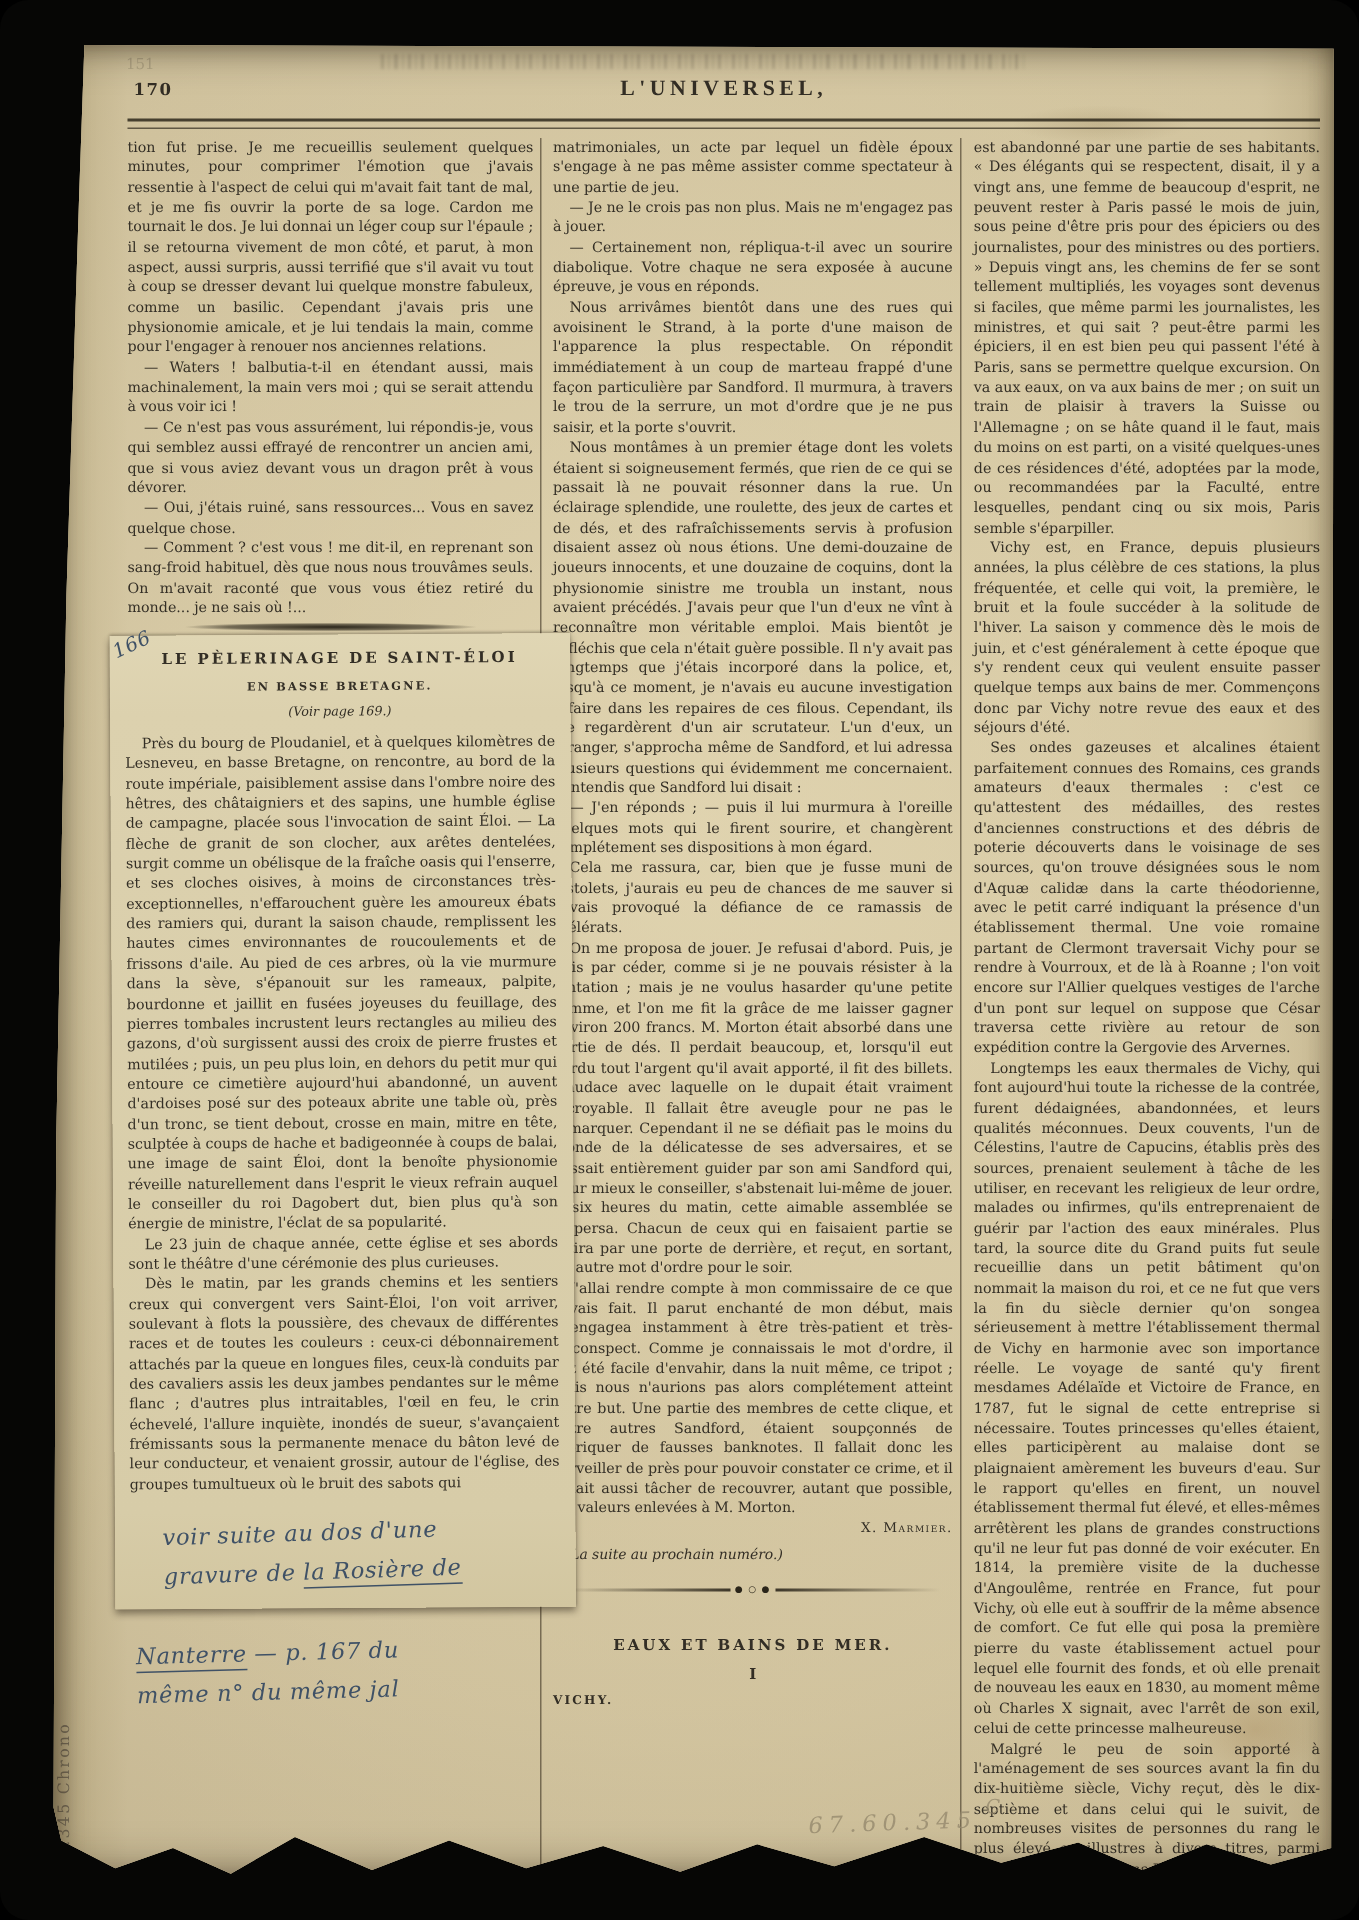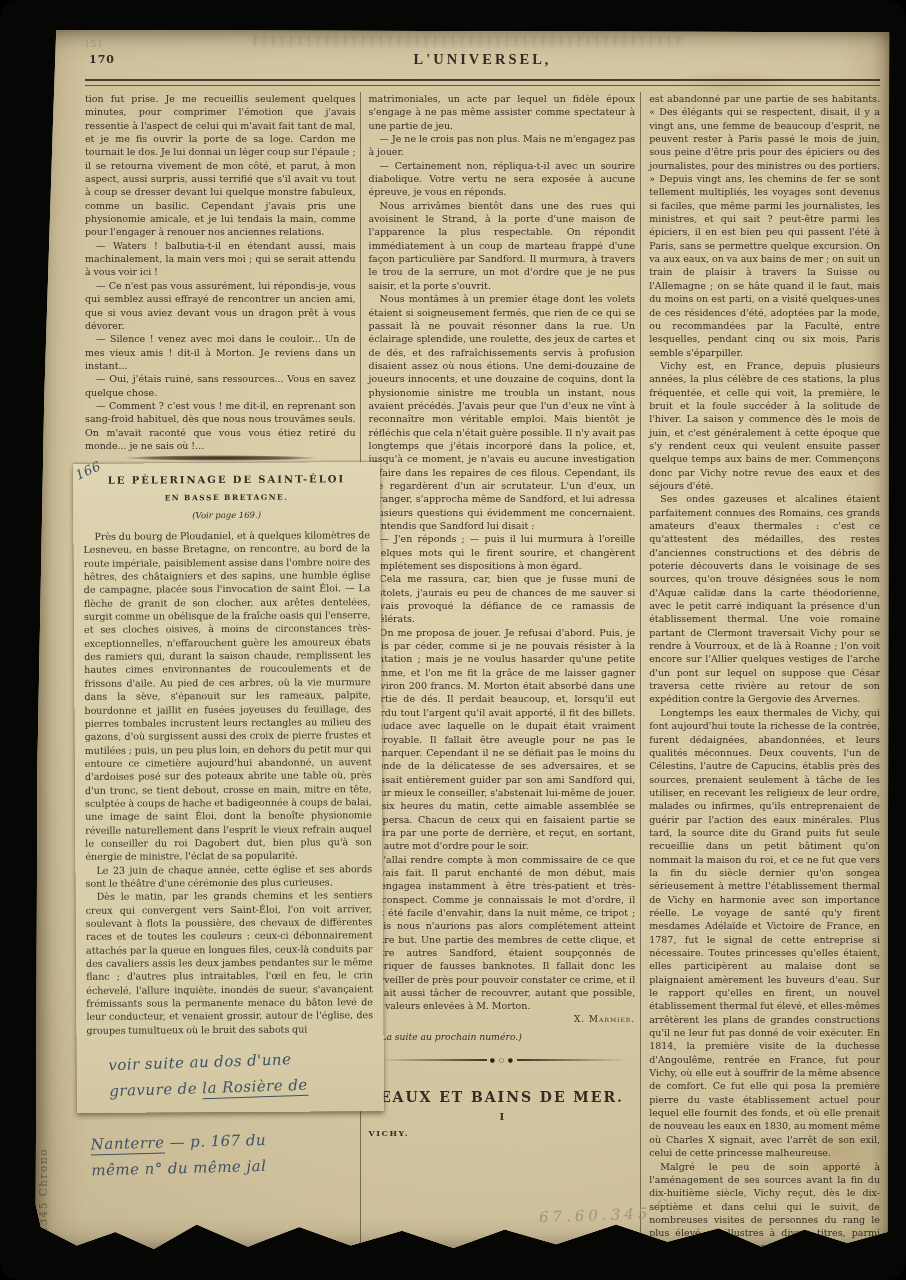--- a/index.html
+++ b/index.html
@@ -63,21 +63,21 @@
   .margin-vertical{position:absolute;left:3px;top:1028px;height:210px;writing-mode:vertical-rl;
     transform:rotate(180deg);font-size:10.5px;letter-spacing:1.5px;color:#6a6151;opacity:.85;}
   
   .signature{text-align:right;margin:2px 38px 0 0;font-size:9px;letter-spacing:1px;font-variant:small-caps;text-indent:0 !important;}
   .continuation{font-style:italic;font-size:9.3px;margin-top:4px !important;text-indent:8px !important;}
   .ornament{display:flex;align-items:center;margin:10px 8px 8px 8px;}
   .orn-line{flex:1;height:2px;background:linear-gradient(90deg,transparent,rgba(35,30,20,.85) 30%,rgba(35,30,20,.85) 70%,transparent);}
   .orn-line.l{background:linear-gradient(90deg,transparent,rgba(35,30,20,.85));}
   .orn-line.r{background:linear-gradient(90deg,rgba(35,30,20,.85),transparent);}
   .orn-glyphs{font-size:6px;padding:0 3px;letter-spacing:1px;color:#2a2519;}
-  .sec-title{margin:24px 0 0 0;text-align:center;font-size:14px;font-weight:bold;letter-spacing:2px;}
+  .sec-title{margin:24px 0 0 0;text-align:center;font-size:10px;font-weight:bold;letter-spacing:2px;}
   .sec-part{margin:6px 0 0 0;text-align:center;font-size:10px;font-weight:bold;}
   .sec-sub{margin:4px 0 7px 0;font-size:8px;font-weight:bold;letter-spacing:1.5px;}
 </style>
 </head>
 <body>
 
 <div class="scene">
   <div class="paper">
     <div class="stain stain1"></div>
     <div class="stain stain2"></div>
@@ -90,21 +90,20 @@
         <h1 class="masthead">L'UNIVERSEL,</h1>
       </div>
       <div class="header-rule"></div>
 
       <div class="columns">
 
         <section class="col col1">
           <p class="cont">tion fut prise. Je me recueillis seulement quelques minutes, pour comprimer l'émotion que j'avais ressentie à l'aspect de celui qui m'avait fait tant de mal, et je me fis ouvrir la porte de sa loge. Cardon me tournait le dos. Je lui donnai un léger coup sur l'épaule ; il se retourna vivement de mon côté, et parut, à mon aspect, aussi surpris, aussi terrifié que s'il avait vu tout à coup se dresser devant lui quelque monstre fabuleux, comme un basilic. Cependant j'avais pris une physionomie amicale, et je lui tendais la main, comme pour l'engager à renouer nos anciennes relations.</p>
           <p>— Waters ! balbutia-t-il en étendant aussi, mais machinalement, la main vers moi ; qui se serait attendu à vous voir ici !</p>
           <p>— Ce n'est pas vous assurément, lui répondis-je, vous qui semblez aussi effrayé de rencontrer un ancien ami, que si vous aviez devant vous un dragon prêt à vous dévorer.</p>
-          <p>— Silence ! venez avec moi dans le couloir... Un de mes vieux amis ! dit-il à Morton. Je reviens dans un instant...</p>
           <p>— Oui, j'étais ruiné, sans ressources... Vous en savez quelque chose.</p>
           <p>— Comment ? c'est vous ! me dit-il, en reprenant son sang-froid habituel, dès que nous nous trouvâmes seuls. On m'avait raconté que vous vous étiez retiré du monde... je ne sais où !...</p>
           <div class="end-rule"></div>
 
           <div class="clipping">
             <span class="clip-num hand">166</span>
             <h2 class="clip-title">LE PÈLERINAGE DE SAINT-ÉLOI</h2>
             <h3 class="clip-sub">EN BASSE BRETAGNE.</h3>
             <div class="clip-ref">(Voir page 169.)</div>
             <p>Près du bourg de Ploudaniel, et à quelques kilomètres de Lesneveu, en basse Bretagne, on rencontre, au bord de la route impériale, paisiblement assise dans l'ombre noire des hêtres, des châtaigniers et des sapins, une humble église de campagne, placée sous l'invocation de saint Éloi. — La flèche de granit de son clocher, aux arêtes dentelées, surgit comme un obélisque de la fraîche oasis qui l'enserre, et ses cloches oisives, à moins de circonstances très-exceptionnelles, n'effarouchent guère les amoureux ébats des ramiers qui, durant la saison chaude, remplissent les hautes cimes environnantes de roucoulements et de frissons d'aile. Au pied de ces arbres, où la vie murmure dans la sève, s'épanouit sur les rameaux, palpite, bourdonne et jaillit en fusées joyeuses du feuillage, des pierres tombales incrustent leurs rectangles au milieu des gazons, d'où surgissent aussi des croix de pierre frustes et mutilées ; puis, un peu plus loin, en dehors du petit mur qui entoure ce cimetière aujourd'hui abandonné, un auvent d'ardoises posé sur des poteaux abrite une table où, près d'un tronc, se tient debout, crosse en main, mitre en tête, sculptée à coups de hache et badigeonnée à coups de balai, une image de saint Éloi, dont la benoîte physionomie réveille naturellement dans l'esprit le vieux refrain auquel le conseiller du roi Dagobert dut, bien plus qu'à son énergie de ministre, l'éclat de sa popularité.</p>
@@ -118,21 +117,21 @@
 
           <div class="hand ink-note note-on-page">
             <div><span class="u">Nanterre</span><span> — p. 167 du</span></div>
             <div><span>même n° du même jal</span></div>
           </div>
         </section>
 
         <section class="col col2">
           <p class="cont">matrimoniales, un acte par lequel un fidèle époux s'engage à ne pas même assister comme spectateur à une partie de jeu.</p>
           <p>— Je ne le crois pas non plus. Mais ne m'engagez pas à jouer.</p>
-          <p>— Certainement non, répliqua-t-il avec un sourire diabolique. Votre vertu ne sera exposée à aucune épreuve, je vous en réponds.</p>
+          <p>— Certainement non, répliqua-t-il avec un sourire diabolique. Votre chaque ne sera exposée à aucune épreuve, je vous en réponds.</p>
           <p>Nous arrivâmes bientôt dans une des rues qui avoisinent le Strand, à la porte d'une maison de l'apparence la plus respectable. On répondit immédiatement à un coup de marteau frappé d'une façon particulière par Sandford. Il murmura, à travers le trou de la serrure, un mot d'ordre que je ne pus saisir, et la porte s'ouvrit.</p>
           <p>Nous montâmes à un premier étage dont les volets étaient si soigneusement fermés, que rien de ce qui se passait là ne pouvait résonner dans la rue. Un éclairage splendide, une roulette, des jeux de cartes et de dés, et des rafraîchissements servis à profusion disaient assez où nous étions. Une demi-douzaine de joueurs innocents, et une douzaine de coquins, dont la physionomie sinistre me troubla un instant, nous avaient précédés. J'avais peur que l'un d'eux ne vînt à reconnaître mon véritable emploi. Mais bientôt je réfléchis que cela n'était guère possible. Il n'y avait pas longtemps que j'étais incorporé dans la police, et, jusqu'à ce moment, je n'avais eu aucune investigation à faire dans les repaires de ces filous. Cependant, ils me regardèrent d'un air scrutateur. L'un d'eux, un étranger, s'approcha même de Sandford, et lui adressa plusieurs questions qui évidemment me concernaient. J'entendis que Sandford lui disait :</p>
           <p>— J'en réponds ; — puis il lui murmura à l'oreille quelques mots qui le firent sourire, et changèrent complétement ses dispositions à mon égard.</p>
           <p>Cela me rassura, car, bien que je fusse muni de pistolets, j'aurais eu peu de chances de me sauver si j'avais provoqué la défiance de ce ramassis de scélérats.</p>
           <p>On me proposa de jouer. Je refusai d'abord. Puis, je finis par céder, comme si je ne pouvais résister à la tentation ; mais je ne voulus hasarder qu'une petite somme, et l'on me fit la grâce de me laisser gagner environ 200 francs. M. Morton était absorbé dans une partie de dés. Il perdait beaucoup, et, lorsqu'il eut perdu tout l'argent qu'il avait apporté, il fit des billets. L'audace avec laquelle on le dupait était vraiment incroyable. Il fallait être aveugle pour ne pas le remarquer. Cependant il ne se défiait pas le moins du monde de la délicatesse de ses adversaires, et se laissait entièrement guider par son ami Sandford qui, pour mieux le conseiller, s'abstenait lui-même de jouer. A six heures du matin, cette aimable assemblée se dispersa. Chacun de ceux qui en faisaient partie se retira par une porte de derrière, et reçut, en sortant, un autre mot d'ordre pour le soir.</p>
           <p>J'allai rendre compte à mon commissaire de ce que j'avais fait. Il parut enchanté de mon début, mais m'engagea instamment à être très-patient et très-circonspect. Comme je connaissais le mot d'ordre, il eût été facile d'envahir, dans la nuit même, ce tripot ; mais nous n'aurions pas alors complétement atteint notre but. Une partie des membres de cette clique, et entre autres Sandford, étaient soupçonnés de fabriquer de fausses banknotes. Il fallait donc les surveiller de près pour pouvoir constater ce crime, et il fallait aussi tâcher de recouvrer, autant que possible, les valeurs enlevées à M. Morton.</p>
           <p class="signature">X. Marmier.</p>
           <p class="continuation">(La suite au prochain numéro.)</p>
           <div class="ornament">
             <span class="orn-line l"></span>

